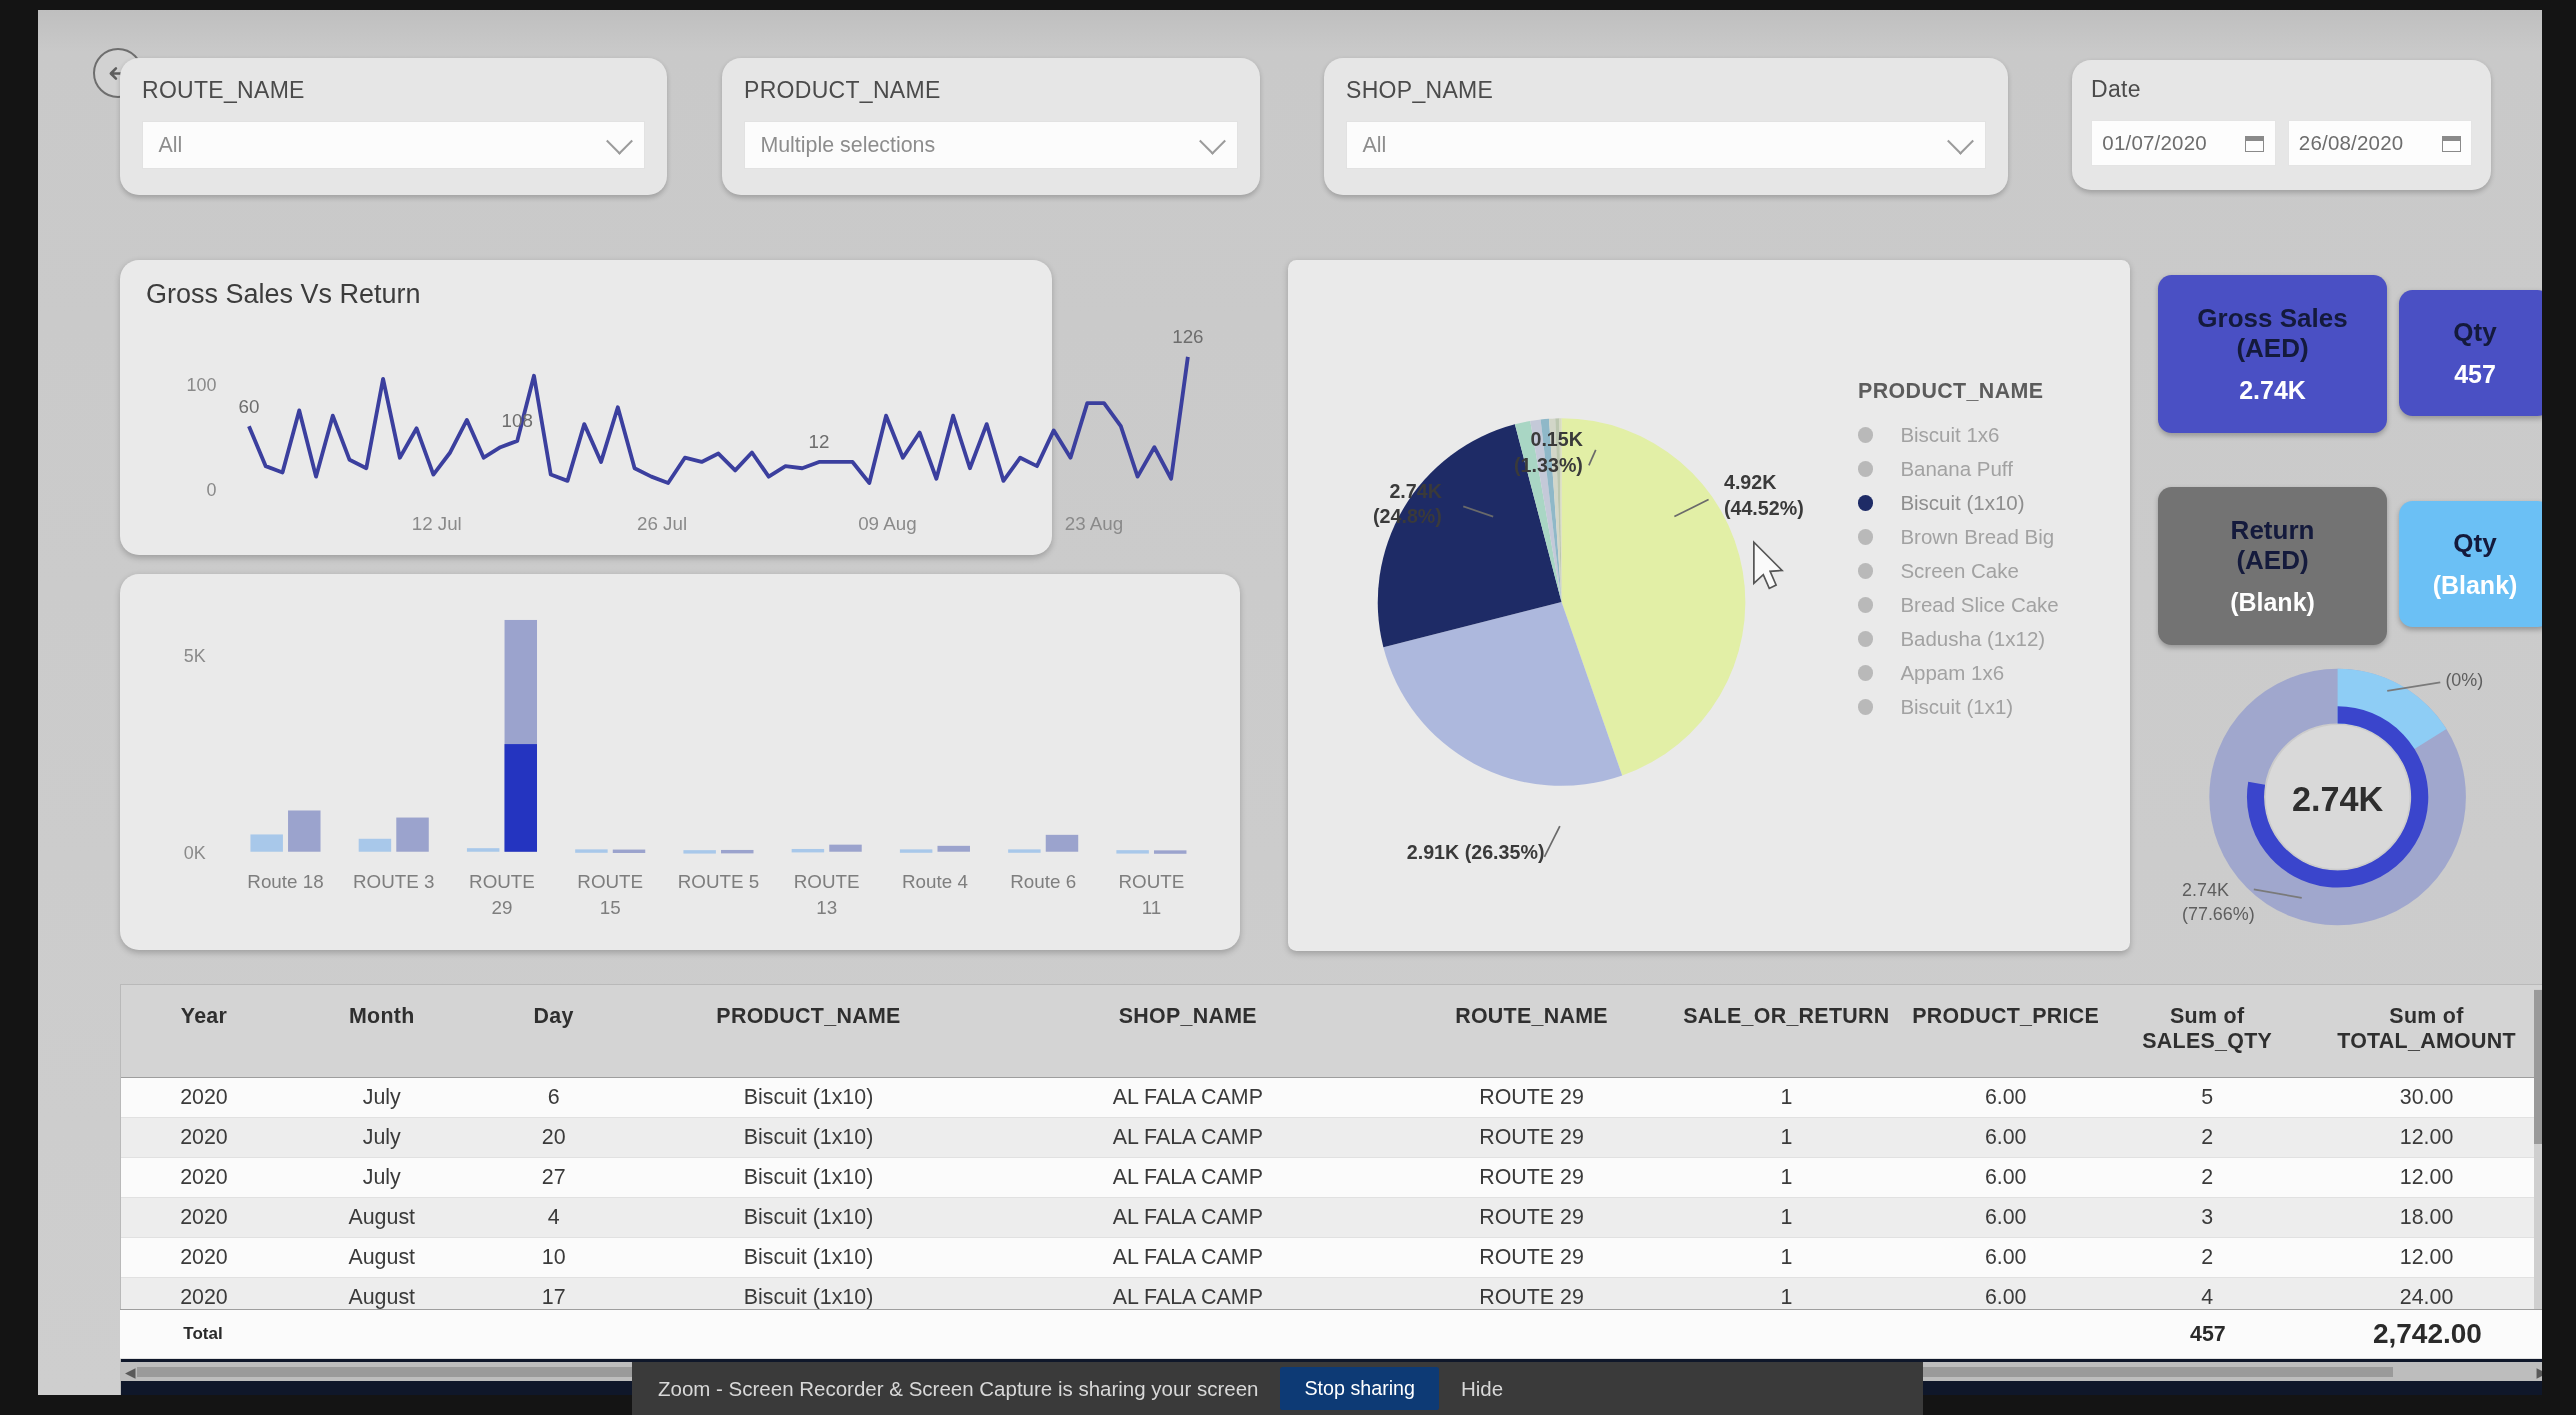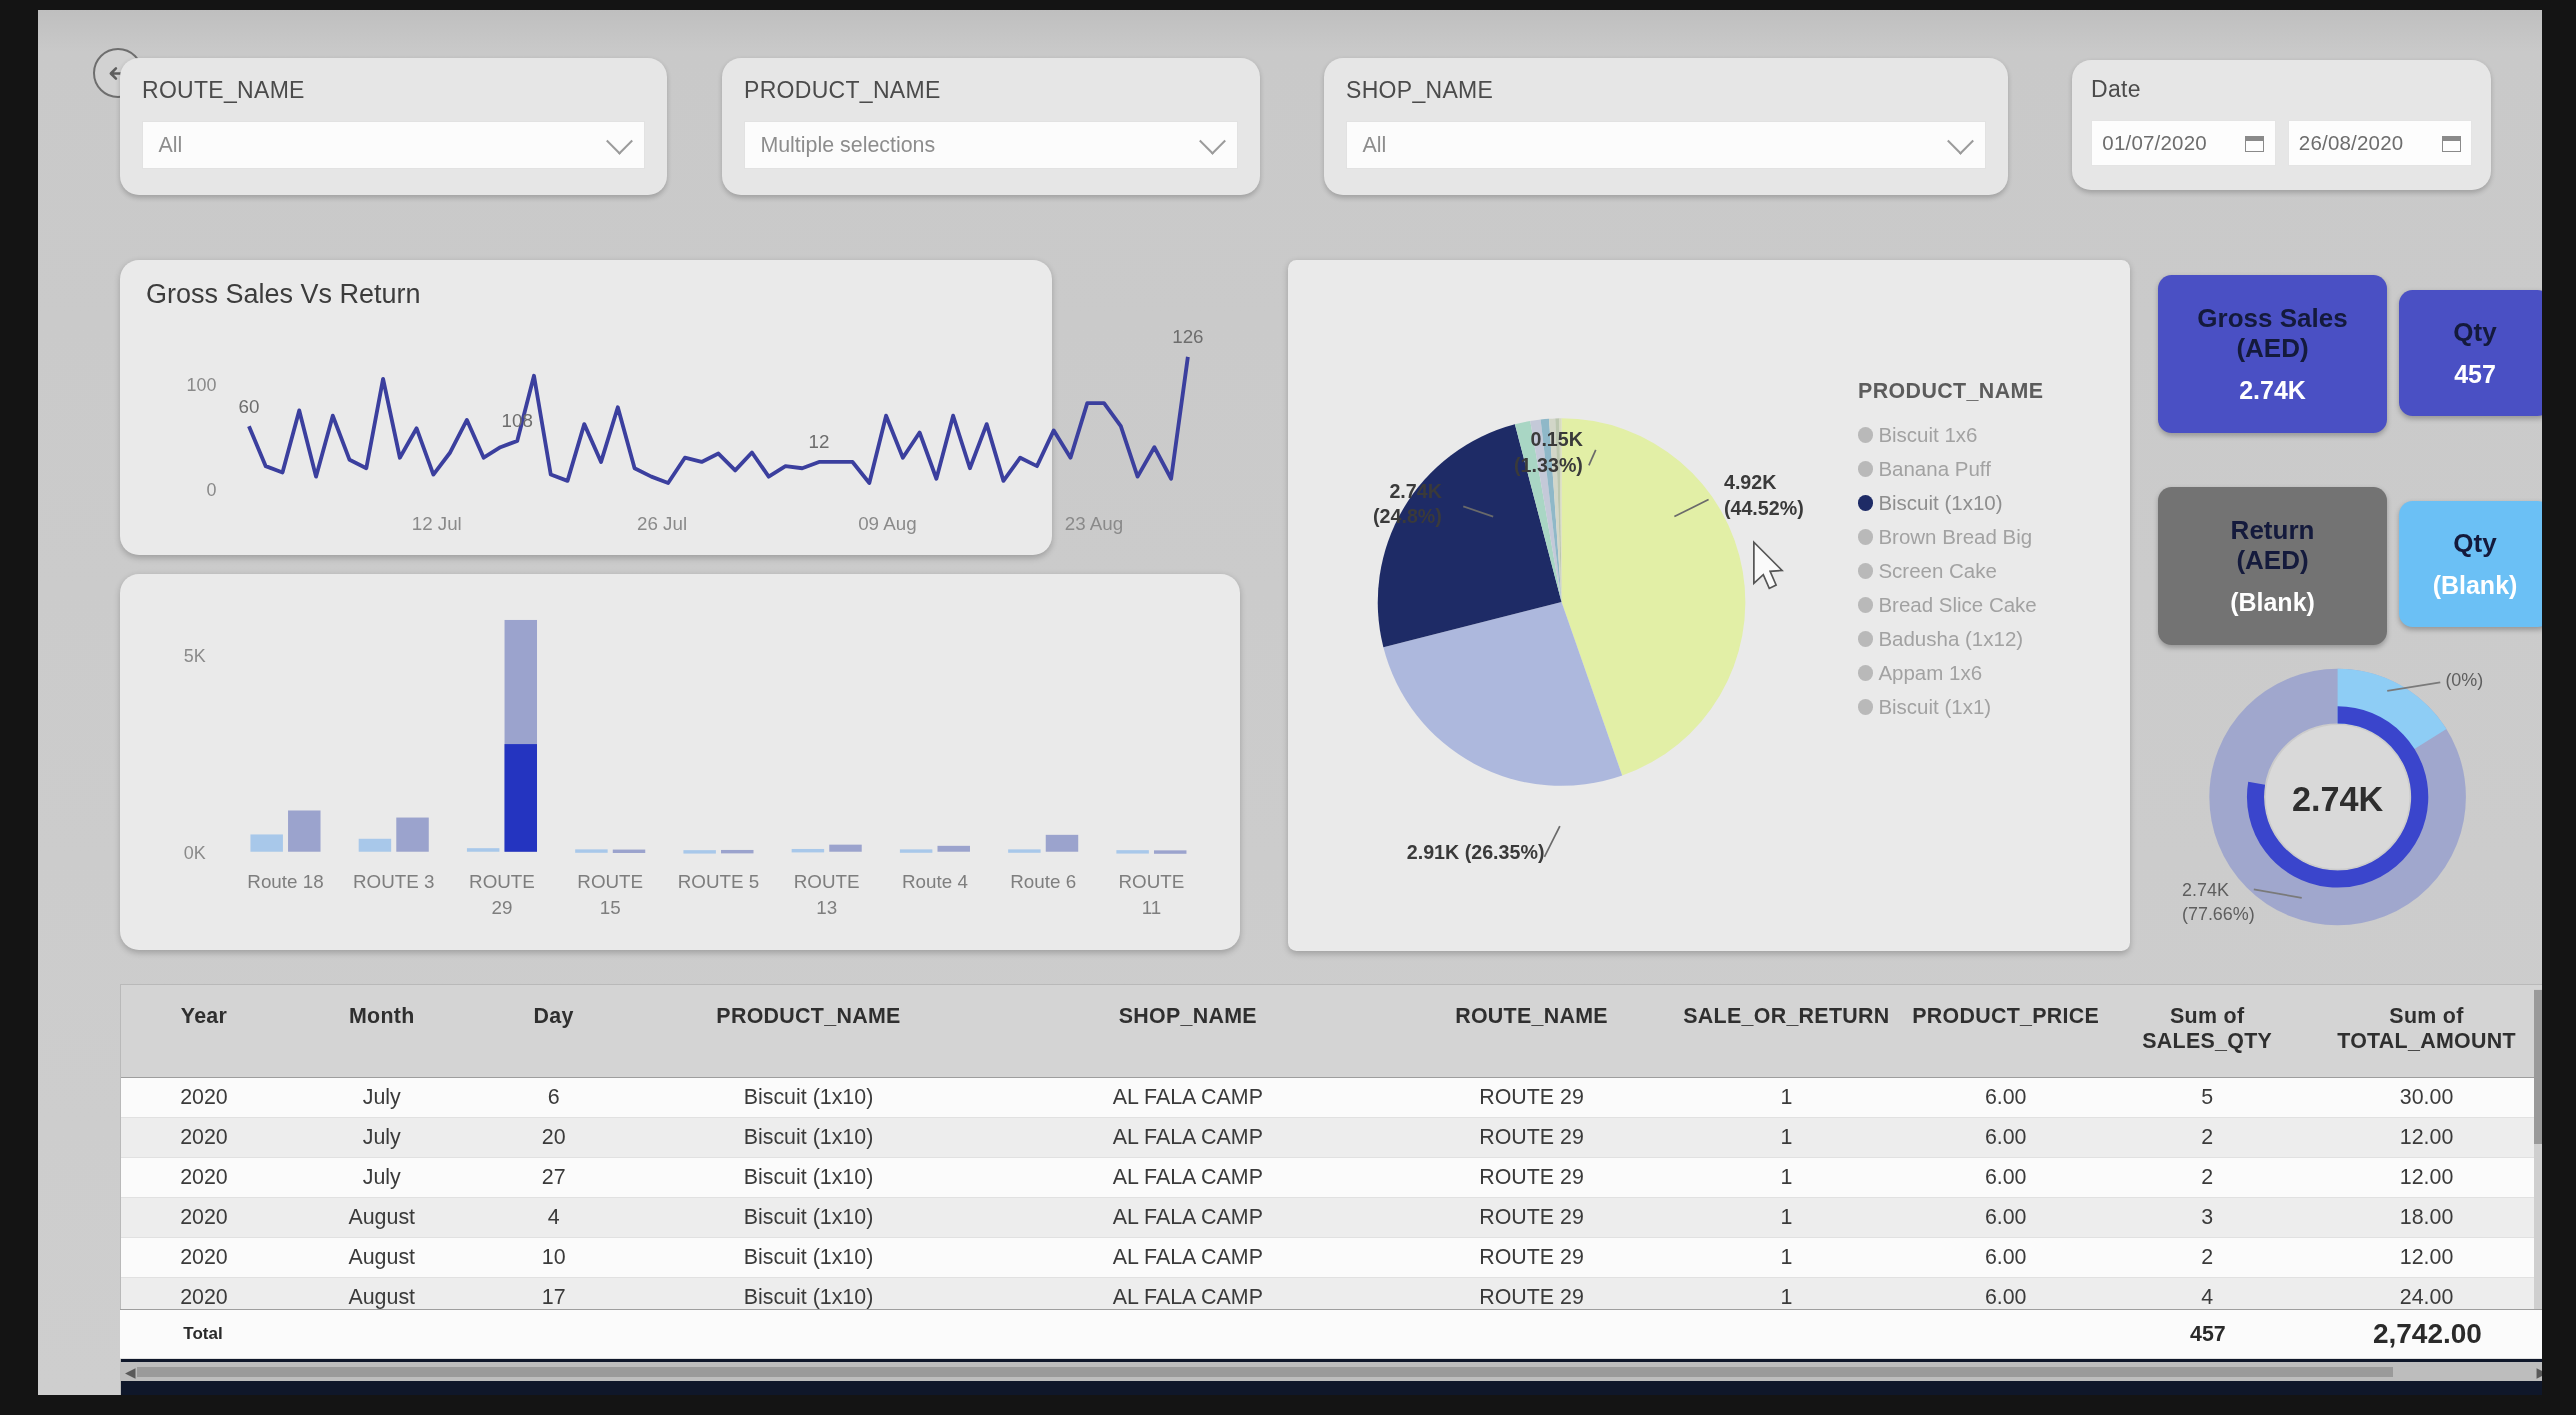--- a/index.html
+++ b/index.html
@@ -83,21 +83,21 @@
   #card-bar  { left: 82px; top: 564px; width: 1120px; height: 376px; }
   #card-pie  { left: 1250px;top: 250px; width: 842px; height: 691px; background:#eaeaea; border-radius:8.5px;}
 
   .viz-title {
     font-size: 27px; color: #3c3c3c; padding: 19px 0 0 26px; font-weight: 400;
   }
 
   
   .legend { position:absolute; left: 1820px; top: 369px; width: 273px; }
   .legend-title { font-size: 21.4px; color:#5c5c5c; font-weight:700; letter-spacing:0.4px; margin-bottom: 13.7px;}
-  .legend-item { display:flex; align-items:center; gap: 5px; height: 34px; }
+  .legend-item { display:flex; align-items:center; gap: 27px; height: 34px; }
   .legend-dot { width: 15.4px; height: 15.4px; border-radius:50%; background:#b9b9b9; flex:none;}
   .legend-item.on .legend-dot { background:#1e2b66; }
   .legend-lbl { font-size: 20.5px; color:#a2a2a2; white-space:nowrap; }
   .legend-item.on .legend-lbl { color:#8e8e8e; }
 
   
   .kpi {
     position:absolute; border-radius: 13.7px; color:#fff;
     display:flex; flex-direction:column; align-items:center; justify-content:center;
     box-shadow: 0 2.6px 5.1px rgba(0,0,0,.25); text-align:center;
@@ -476,14 +476,19 @@
         </table>
     </div>
 
     <div class="scroll-h">
       <span>◀</span>
       <div class="bar"></div>
       <span style="margin-left:auto">▶</span>
     </div>
   </div>
 
+  <div id="share-toast">
+    <span>Zoom - Screen Recorder &amp; Screen Capture is sharing your screen</span>
+    <span class="stop">Stop sharing</span>
+    <span>Hide</span>
+  </div>
 </div>
 
 
 </body></html>

